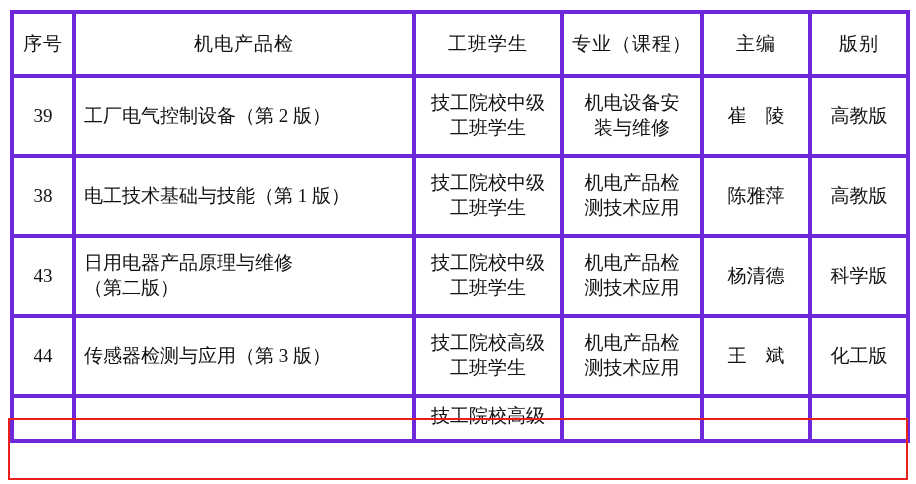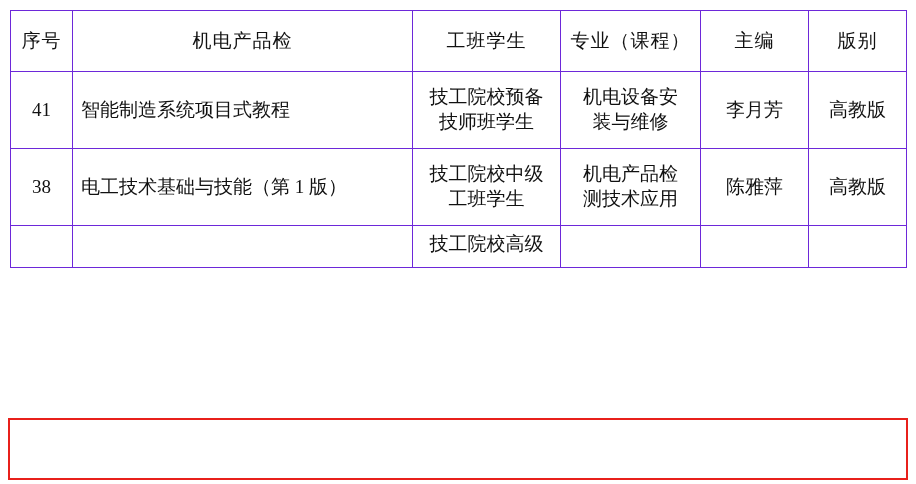--- a/index.html
+++ b/index.html
@@ -23,21 +23,21 @@
   table.textbook-table {
     position: absolute;
     left: 10px;
     top: 10px;
     width: 896px;
     border-collapse: collapse;
     table-layout: fixed;
   }
   table.textbook-table th,
   table.textbook-table td {
-    border: 1px solid #6d28d9;
+    border: 4px solid #6d28d9;
     padding: 8px;
     vertical-align: middle;
     font-weight: normal;
     font-size: 19px;
     line-height: 1.32;
   }
   
   col.c-seq    { width: 62px; }
   col.c-name   { width: 340px; }
   col.c-target { width: 148px; }
@@ -116,57 +116,90 @@
         <th>序号</th>
         <th>机电产品检</th>
         <th>工班学生</th>
         <th>专业（课程）</th>
         <th>主编</th>
         <th>版别</th>
       </tr>
     </thead>
     <tbody>
 
-
-
-      <tr>
-        <td class="cell-center">41</td>
-        <td class="cell-left">
-          <span class="name-wrap">智能制造系统项目式教程</span>
-        </td>
-        <td class="cell-center">
-          <span class="twoline">技工院校预备</span>
-          <span class="twoline l2">技师班学生</span>
+      <tr>
+        <td class="cell-center">39</td>
+        <td class="cell-left">
+          <span class="name-wrap">工厂电气控制设备（第 2 版）</span>
+        </td>
+        <td class="cell-center">
+          <span class="twoline">技工院校中级</span>
+          <span class="twoline l2">工班学生</span>
         </td>
         <td class="cell-center">
           <span class="twoline">机电设备安</span>
           <span class="twoline l2">装与维修</span>
         </td>
-        <td class="cell-center">李月芳</td>
+        <td class="cell-center">崔　陵</td>
         <td class="cell-center">高教版</td>
       </tr>
+
+
 
       <tr>
         <td class="cell-center">38</td>
         <td class="cell-left">
           <span class="name-wrap">电工技术基础与技能（第 1 版）</span>
         </td>
         <td class="cell-center">
           <span class="twoline">技工院校中级</span>
           <span class="twoline l2">工班学生</span>
         </td>
         <td class="cell-center">
           <span class="twoline">机电产品检</span>
           <span class="twoline l2">测技术应用</span>
         </td>
         <td class="cell-center">陈雅萍</td>
         <td class="cell-center">高教版</td>
       </tr>
 
-
+      <tr>
+        <td class="cell-center">43</td>
+        <td class="cell-left">
+          <span class="name-wrap">日用电器产品原理与维修</span>
+          <span class="name-wrap l2">（第二版）</span>
+        </td>
+        <td class="cell-center">
+          <span class="twoline">技工院校中级</span>
+          <span class="twoline l2">工班学生</span>
+        </td>
+        <td class="cell-center">
+          <span class="twoline">机电产品检</span>
+          <span class="twoline l2">测技术应用</span>
+        </td>
+        <td class="cell-center">杨清德</td>
+        <td class="cell-center">科学版</td>
+      </tr>
+
+      <tr>
+        <td class="cell-center">44</td>
+        <td class="cell-left">
+          <span class="name-wrap">传感器检测与应用（第 3 版）</span>
+        </td>
+        <td class="cell-center">
+          <span class="twoline">技工院校高级</span>
+          <span class="twoline l2">工班学生</span>
+        </td>
+        <td class="cell-center">
+          <span class="twoline">机电产品检</span>
+          <span class="twoline l2">测技术应用</span>
+        </td>
+        <td class="cell-center">王　斌</td>
+        <td class="cell-center">化工版</td>
+      </tr>
 
 
       <tr class="partial-row">
         <td></td>
         <td></td>
         <td>
           <span class="partial-text">技工院校高级</span>
         </td>
         <td></td>
         <td></td>

